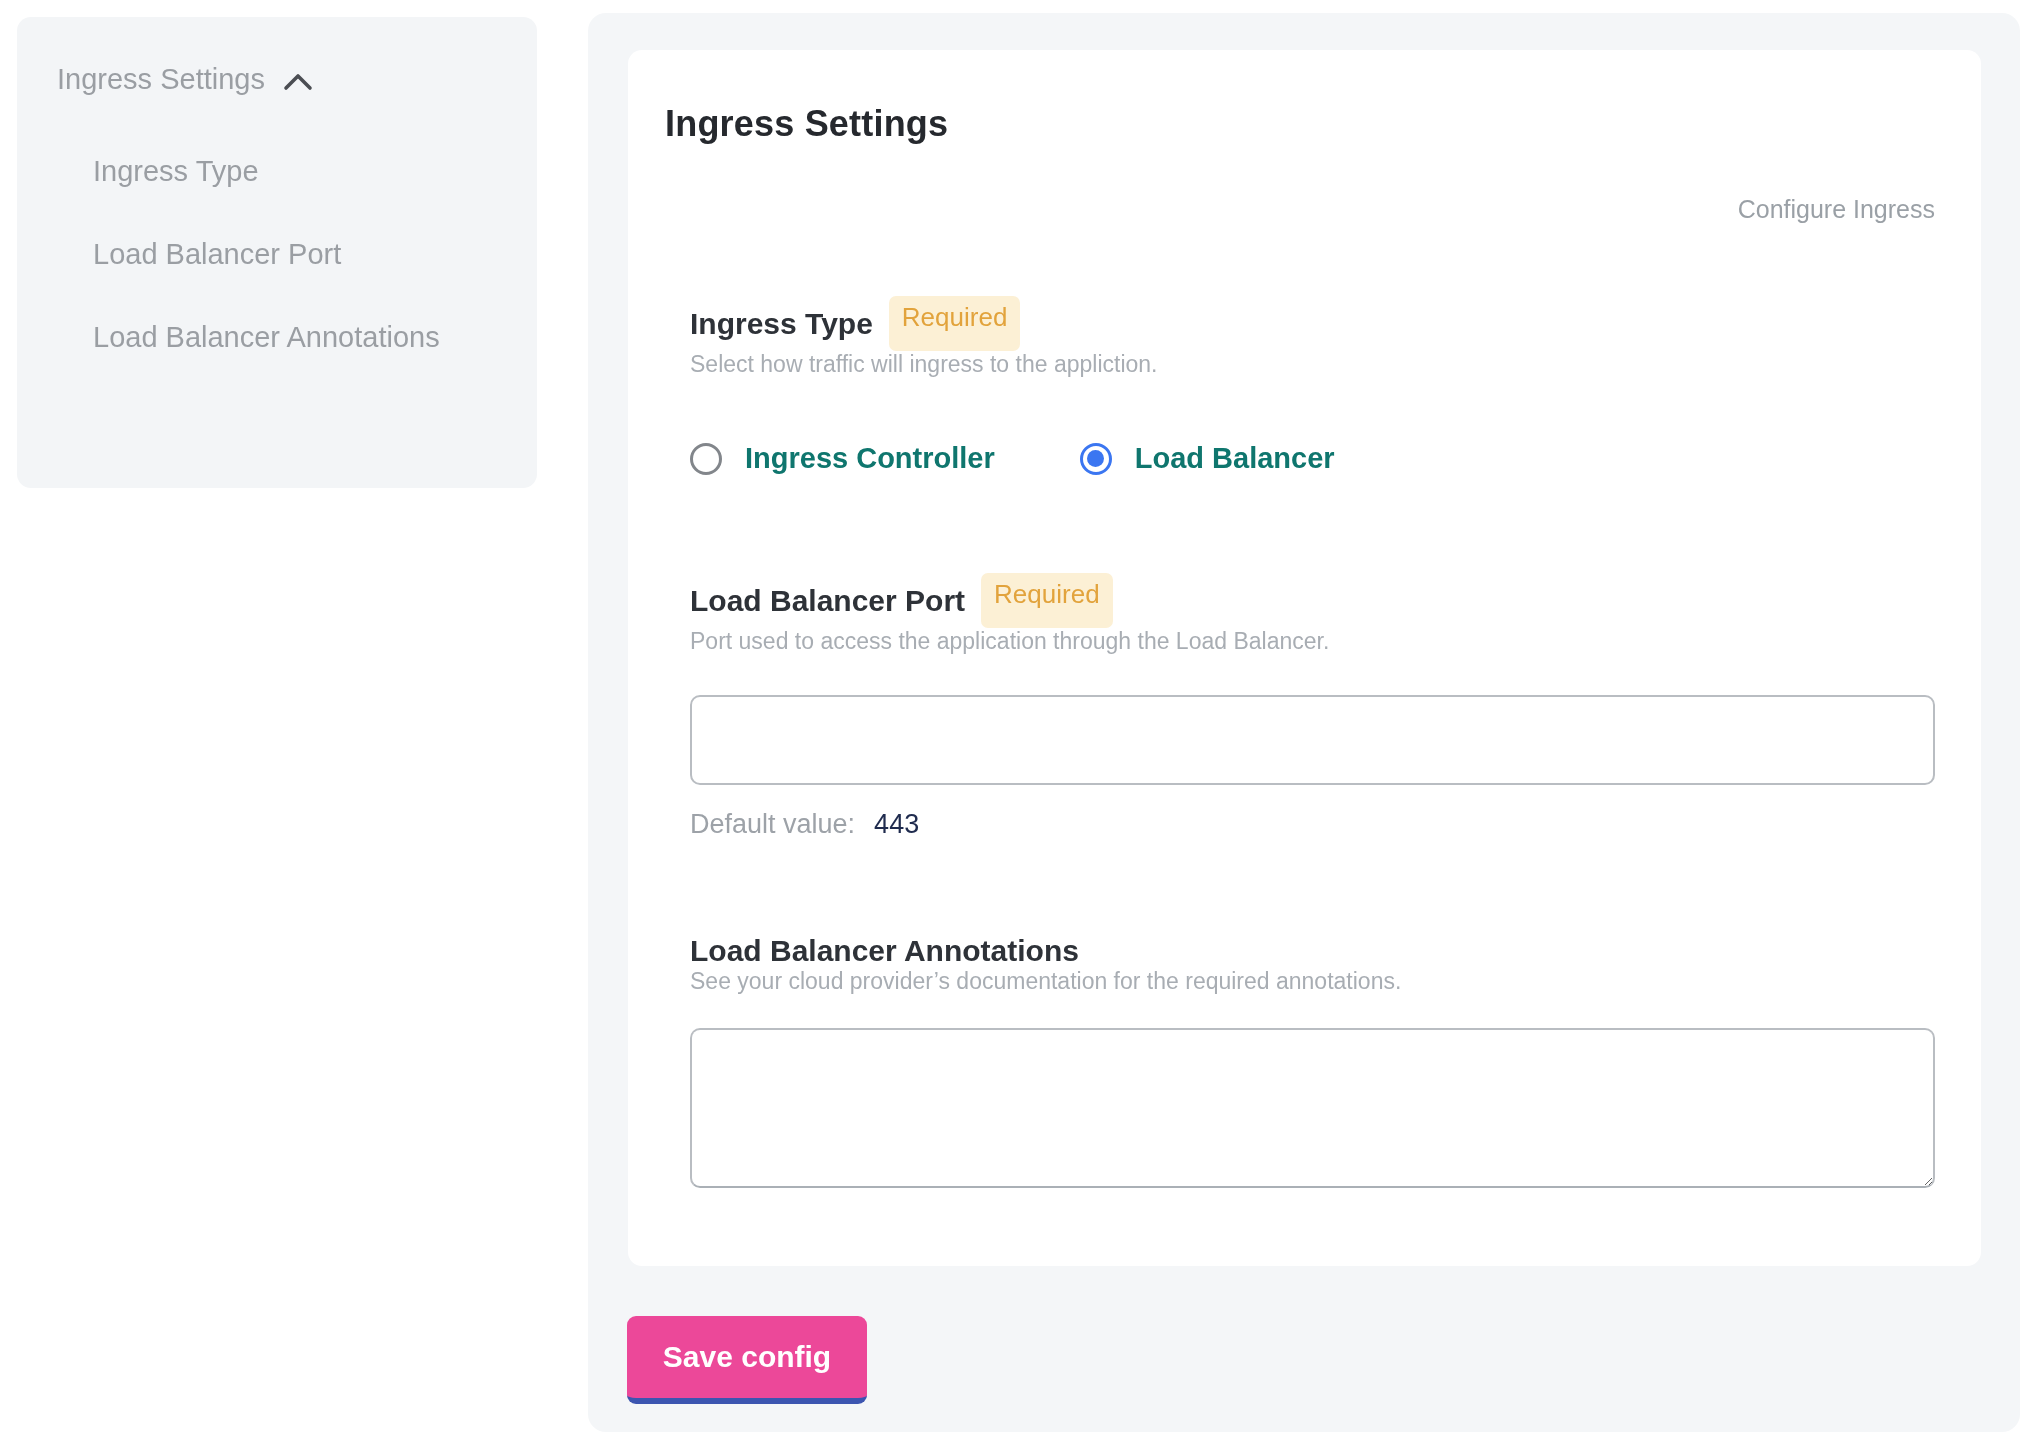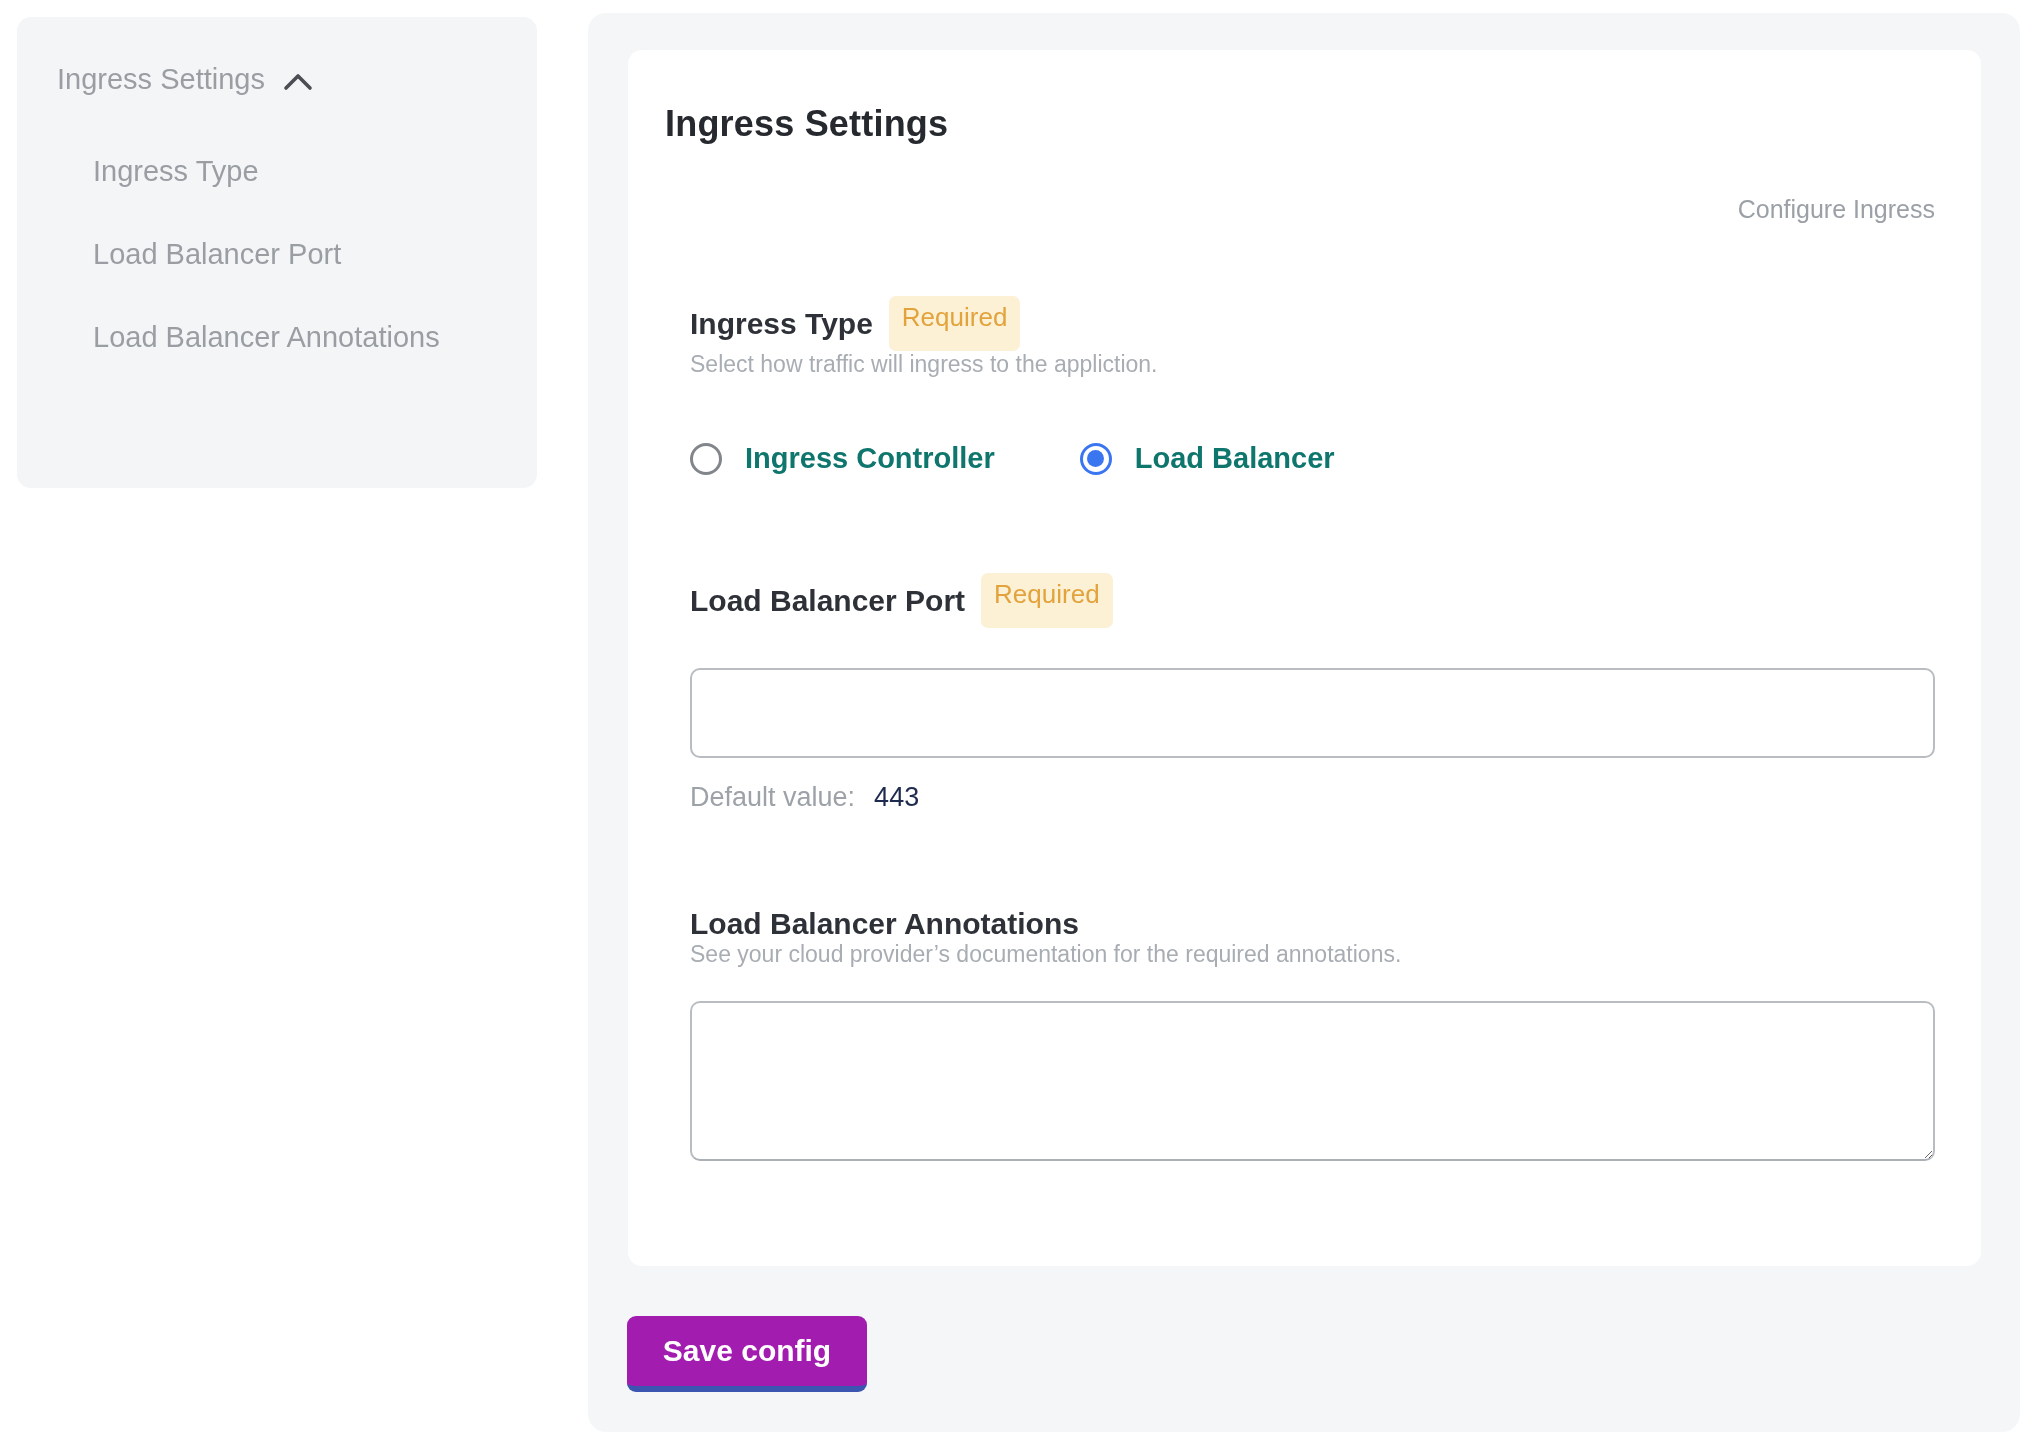--- a/index.html
+++ b/index.html
@@ -166,22 +166,22 @@
     padding: 14px 20px;
     color: #26292e;
     display: block;
     resize: both;
     outline: none;
   }
 
   .save-button {
     position: absolute;
     left: 39px; top: 1303px;
-    width: 240px; height: 76px;
-    background: #a21caf;
+    width: 240px; height: 88px;
+    background: #ec4899;
     border: none;
     border-bottom: 6px solid #3c55b0;
     border-radius: 9px;
     color: #ffffff;
     font-size: 30px;
     font-weight: 700;
     font-family: "Liberation Sans", sans-serif;
     cursor: pointer;
   }
 </style>
@@ -231,20 +231,21 @@
             <span class="radio-label">Load Balancer</span>
           </div>
         </div>
       </div>
 
       <div class="section section-lb-port">
         <div class="section-heading-row">
           <span class="section-heading">Load Balancer Port</span>
           <span class="badge">Required</span>
         </div>
+        <div class="section-desc">Port used to access the application through the Load Balancer.</div>
         <input class="text-input" type="text" value="" style="">
         <div class="default-row">
           <span>Default value:</span><span class="default-value">443</span>
         </div>
       </div>
 
       <div class="section section-lb-annotations">
         <div class="section-heading-row">
           <span class="section-heading">Load Balancer Annotations</span>
         </div>

